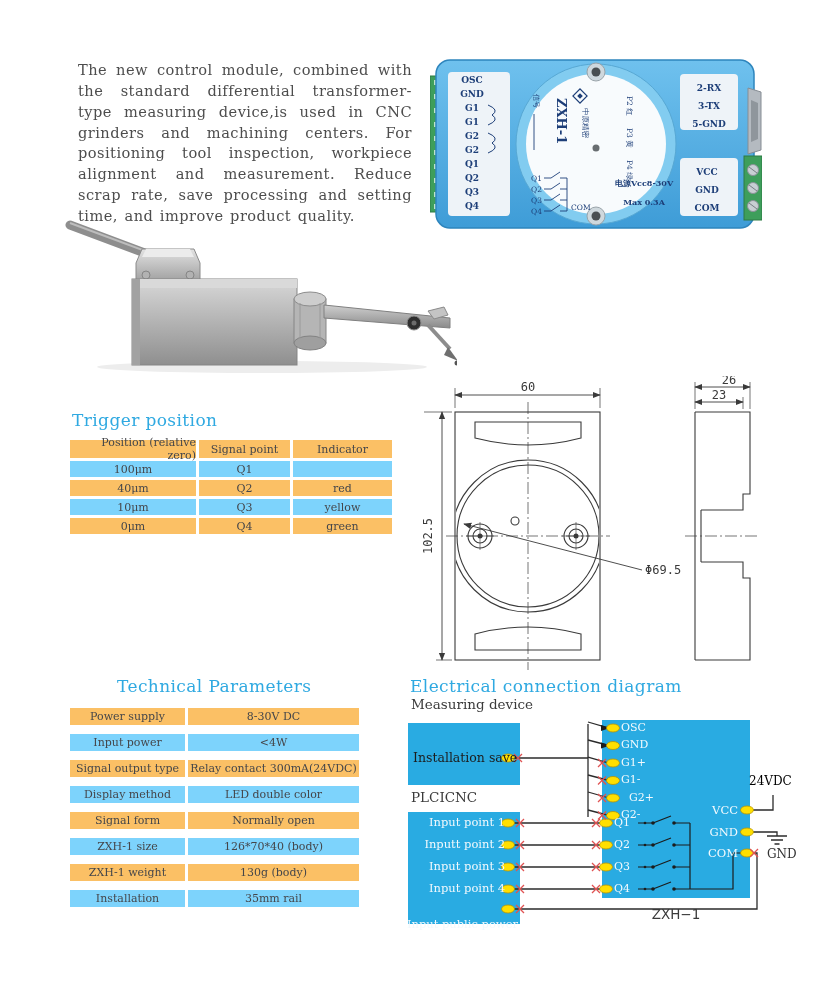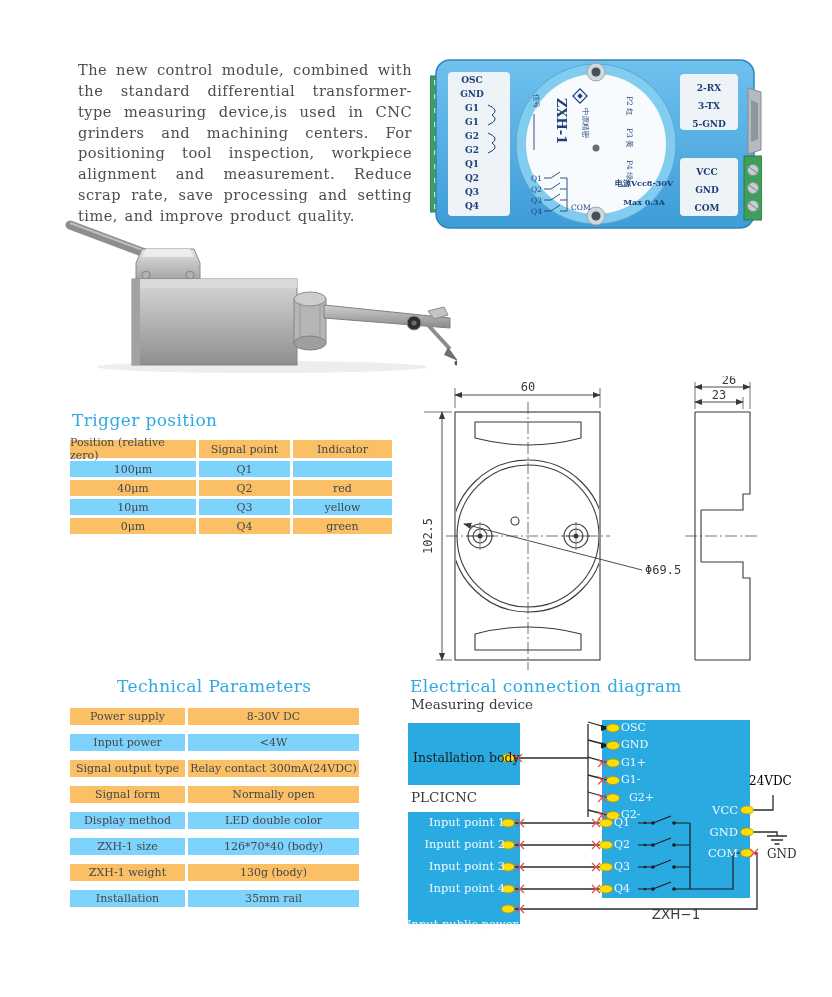--- a/index.html
+++ b/index.html
@@ -16,21 +16,21 @@
   .t-trigger{left:72px;top:410px;}
   .t-tech{left:75px;top:676px;margin-left:42px;}
   .t-elec{left:410px;top:676px;}
 
   
   .trig{left:70px;top:440px;width:330px;}
   .trow{display:flex;margin-bottom:3px;}
   .tc{display:flex;align-items:center;justify-content:center;height:16px;
       font-size:11px;color:#45464a;margin-right:3px;}
   .tc.hdr{height:18px;}
-  .c1{width:126px;} .c2{width:91px;} .c3{width:99px;}
+  .c1{width:126px;text-align:right;} .c2{width:91px;} .c3{width:99px;}
   .orange{background:#fbc065;}
   .bluec{background:#7dd3fc;}
 
   
   .tech{left:70px;top:708px;width:292px;}
   .xrow{display:flex;margin-bottom:9px;}
   .xc{display:flex;align-items:center;justify-content:center;height:17px;
       font-size:11px;color:#45464a;}
   .xl{width:115px;margin-right:3px;} .xv{width:171px;}
 
@@ -331,46 +331,46 @@
     </div>
     <div class="xrow">
       <div class="xc xl bluec">Input power</div>
       <div class="xc xv bluec">&lt;4W</div>
     </div>
     <div class="xrow">
       <div class="xc xl orange">Signal output type</div>
       <div class="xc xv orange">Relay contact 300mA(24VDC)</div>
     </div>
     <div class="xrow">
+      <div class="xc xl bluec">Display method</div>
+      <div class="xc xv bluec">LED double color</div>
+    </div>
+    <div class="xrow">
       <div class="xc xl orange">Signal form</div>
       <div class="xc xv orange">Normally open</div>
-    </div>
-    <div class="xrow">
-      <div class="xc xl bluec">Display method</div>
-      <div class="xc xv bluec">LED double color</div>
     </div>
     <div class="xrow">
       <div class="xc xl bluec">ZXH-1 size</div>
       <div class="xc xv bluec">126*70*40 (body)</div>
     </div>
     <div class="xrow">
       <div class="xc xl orange">ZXH-1 weight</div>
       <div class="xc xv orange">130g (body)</div>
     </div>
     <div class="xrow">
       <div class="xc xl bluec">Installation</div>
       <div class="xc xv bluec">35mm rail</div>
     </div>
   </div>
 
   <h2 class="abs sec t-elec">Electrical connection diagram</h2>
   <div class="abs circuit">
     <div class="clbl" style="left:6px;top:1px;">Measuring device</div>
     <div class="cbox cbox1"></div>
-    <div class="clbl cinstall">Installation body</div>
+    <div class="clbl cinstall">Installation save</div>
     <div class="clbl" style="left:6px;top:94px;">PLCICNC</div>
     <div class="cbox cbox2"></div>
     <div class="cin" style="top:120px;">Input point 1</div>
     <div class="cin" style="top:142px;">Inputt point 2</div>
     <div class="cin" style="top:164px;">Input point 3</div>
     <div class="cin" style="top:186px;">Input point 4</div>
     <div class="cin" style="top:222px;">Input public power</div>
     <div class="cbox czxh"></div>
     <div class="zpin" style="left:216px;top:26px;">OSC</div>
     <div class="zpin" style="left:216px;top:43px;">GND</div>

